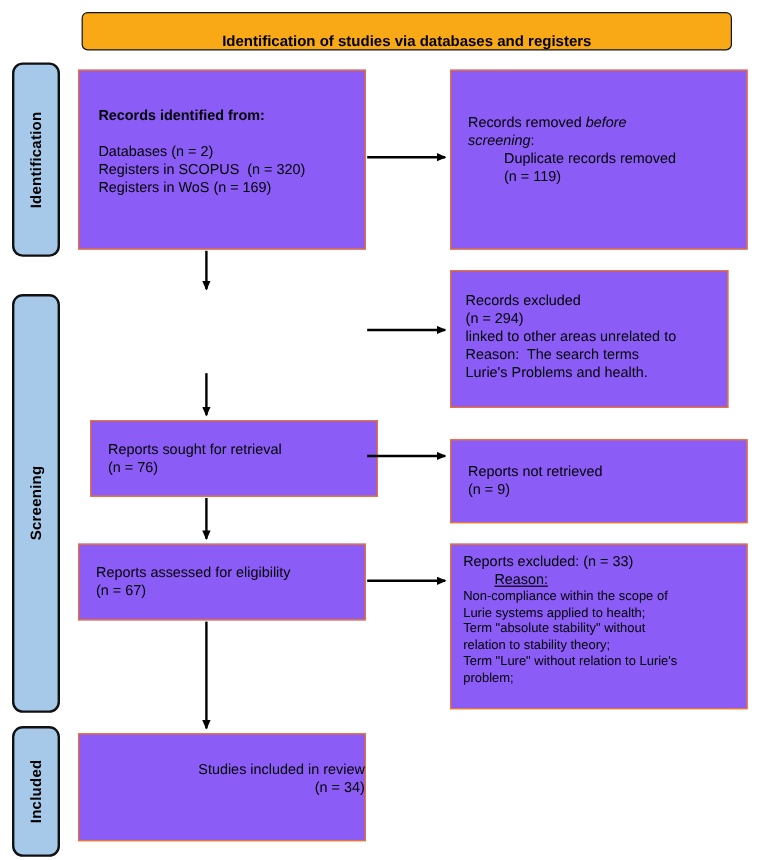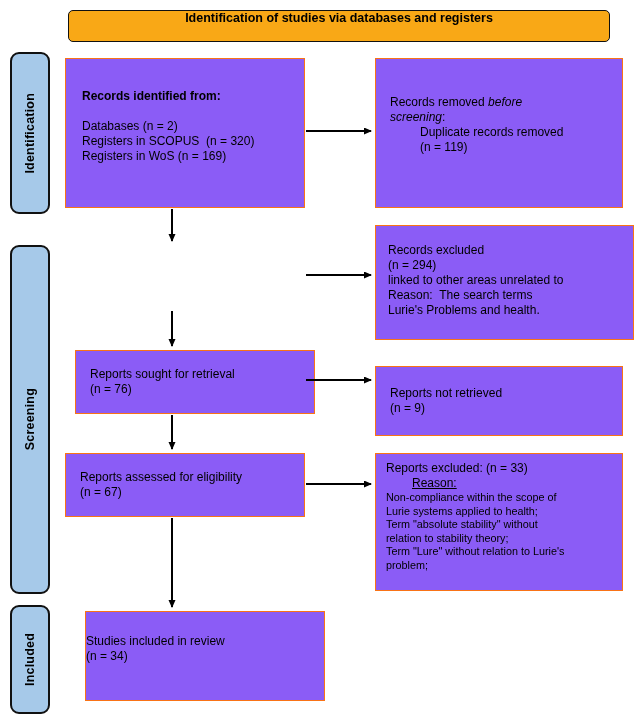--- a/index.html
+++ b/index.html
@@ -3,42 +3,42 @@
 <meta charset="utf-8">
 <style>
   html,body { margin:0; padding:0; background:#ffffff; }
   .canvas {
     position:relative; width:640px; height:717px; background:#ffffff;
     font-family:"Liberation Sans", sans-serif; color:#000; overflow:hidden;
   }
   .title-bar {
     position:absolute; left:68px; top:10px; width:540px; height:30px;
     background:#F9A816; border:1.5px solid #111; border-radius:5px;
-    display:flex; align-items:flex-start; justify-content:center;
+    display:flex; align-items:flex-end; justify-content:center;
     font-weight:bold; font-size:12.5px;
   }
   .stage {
     position:absolute; background:#A6C9E9; border:2px solid #111; border-radius:9px;
     display:flex; align-items:center; justify-content:center;
   }
   .stage span {
     writing-mode: vertical-rl; transform: rotate(180deg);
     font-weight:bold; font-size:12.5px; letter-spacing:0.2px;
   }
   .box {
     position:absolute; border:1px solid #f97316; background:#8b5cf6;
     font-size:12px; line-height:15px; box-sizing:border-box;
   }
   .vcenter { display:flex; flex-direction:column; justify-content:center; }
   .line { white-space:pre-wrap; }
   .heading { font-weight:bold; margin-bottom:15px; }
   .indent { padding-left:30px; }
   .indent-sm { padding-left:26px;text-decoration:underline; }
   .small { font-size:10.8px; line-height:13.5px; }
-  .center { text-align:left;margin-left:20px; }
+  .center { text-align:right; }
   svg.arrows { position:absolute; left:0; top:0; width:640px; height:717px; }
   svg.arrows line { stroke:#000; stroke-width:2; }
 </style>
 </head>
 <body>
 
 <div class="canvas">
 
   <div class="title-bar">
     <span>Identification of studies via databases and registers</span>
@@ -62,21 +62,21 @@
   </div>
 
   <div class="box" style="left:375px; top:58px; width:248px; height:150px; padding:36px 8px 0 14px;">
     <div class="line"><span>Records removed </span><i>before</i></div>
     <div class="line"><i>screening</i><span>:</span></div>
     <div class="line indent">Duplicate records removed</div>
     <div class="line indent">(n = 119)</div>
   </div>
 
 
-  <div class="box" style="left:375px; top:225px; width:259px; height:115px; padding:17px 6px 0 12px;">
+  <div class="box" style="left:375px; top:225px; width:232px; height:115px; padding:17px 6px 0 12px;">
     <div class="line">Records excluded</div>
     <div class="line">(n = 294)</div>
     <div class="line">linked to other areas unrelated to</div>
     <div class="line">Reason:  The search terms</div>
     <div class="line">Lurie's Problems and health.</div>
   </div>
 
   <div class="box vcenter" style="left:65px; top:350px; width:240px; height:64px; padding-left:14px;margin-left:10px;">
     <div class="line">Reports sought for retrieval</div>
     <div class="line">(n = 76)</div>

